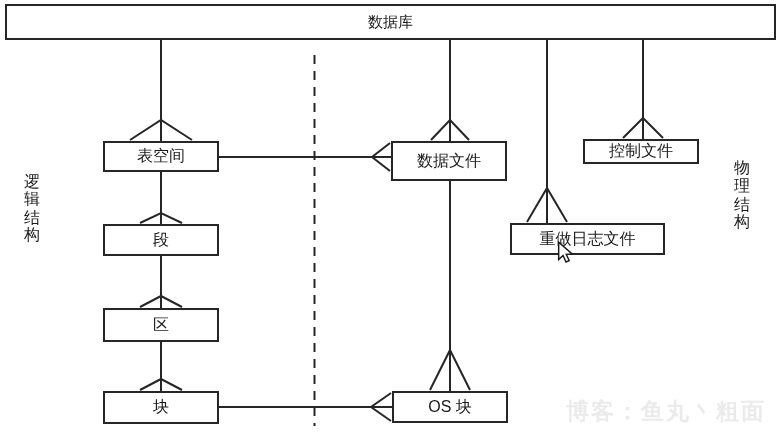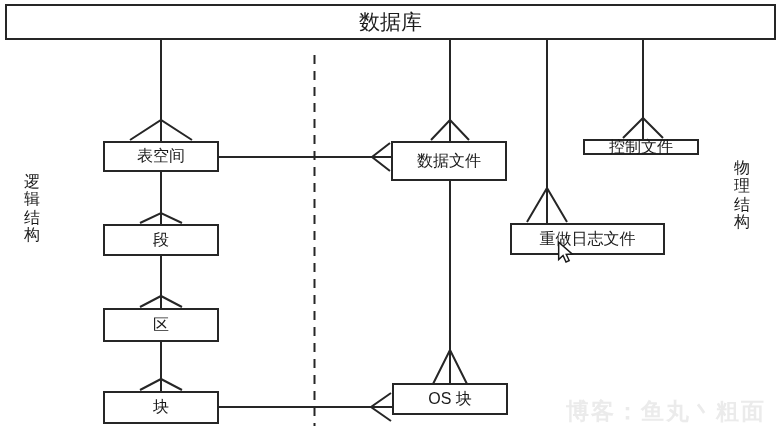--- a/index.html
+++ b/index.html
@@ -33,21 +33,21 @@
     display: flex;
     align-items: center;
     justify-content: center;
     font-size: 16px;
     color: #1a1a1a;
     white-space: nowrap;
   }
   .root-node {
     left: 5px; top: 4px;
     width: 771px; height: 36px;
-    font-size: 21px;
+    font-size: 15px;
   }
   .side-label {
     position: absolute;
     writing-mode: vertical-rl;
     text-orientation: upright;
     font-size: 16px;
     letter-spacing: 18px;
     color: #1a1a1a;
     line-height: 1;
   }
@@ -113,25 +113,25 @@
   <div class="node" style="left:103px; top:141px; width:116px; height:31px;">表空间</div>
 
   <div class="node" style="left:103px; top:224px; width:116px; height:32px;">段</div>
 
   <div class="node" style="left:103px; top:308px; width:116px; height:34px;">区</div>
 
   <div class="node" style="left:103px; top:391px; width:116px; height:33px;">块</div>
 
   <div class="node" style="left:391px; top:141px; width:116px; height:40px;">数据文件</div>
 
-  <div class="node" style="left:583px; top:139px; width:116px; height:16px;">控制文件</div>
+  <div class="node" style="left:583px; top:139px; width:116px; height:25px;">控制文件</div>
 
   <div class="node" style="left:468px; top:223px; width:155px; height:32px;margin-left:42px;">重做日志文件</div>
 
-  <div class="node" style="left:392px; top:383px; width:116px; height:32px;">OS 块</div>
+  <div class="node" style="left:392px; top:391px; width:116px; height:32px;">OS 块</div>
 
   <div class="side-label" id="label-logical">逻辑结构</div>
 
   <div class="side-label" id="label-physical">物理结构</div>
 
   <div class="watermark">博客：鱼丸丶粗面</div>
 
   <svg id="cursor" viewBox="0 0 14 18" xmlns="http://www.w3.org/2000/svg">
     <path d="M1,1 L1,15.2 L4.6,11.9 L7.0,17.2 L9.6,16.0 L7.2,10.9 L12.0,10.6 Z" fill="#ffffff" stroke="#1a1a1a" stroke-width="1.2" stroke-linejoin="miter"></path>
   </svg>

